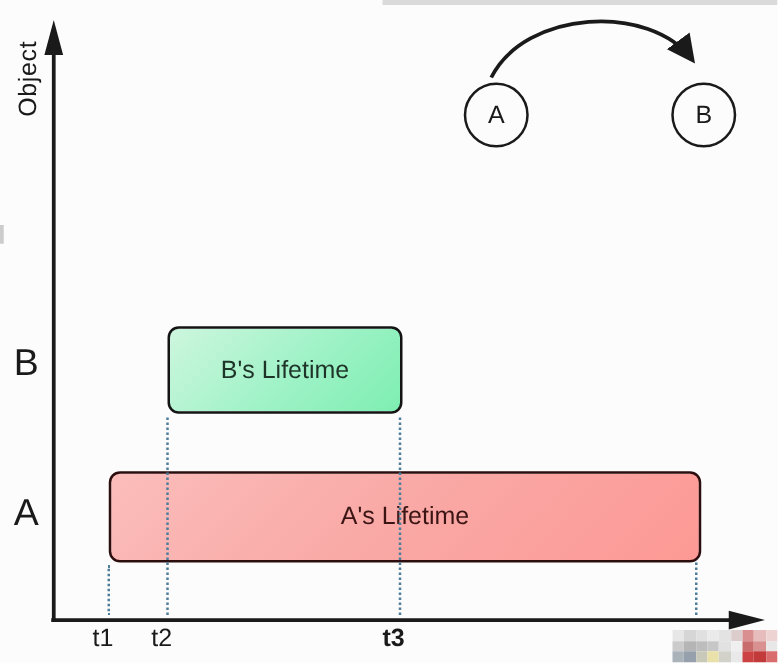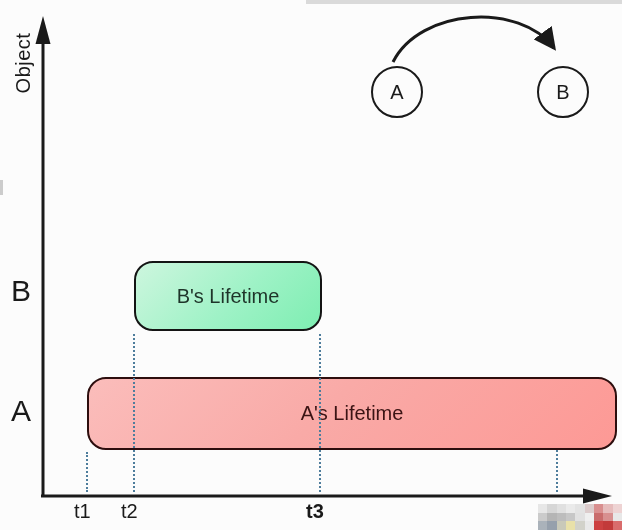--- a/index.html
+++ b/index.html
@@ -19,31 +19,31 @@
     left:-20px; top:52px; width:86px; height:22px; text-align:center;
     transform:rotate(-90deg); font-size:20px; letter-spacing:0.5px;
   }
   
   .row-label{width:34px; text-align:center; font-size:30px;}
   .row-label.b{left:4px; top:274px;}
   .row-label.a{left:4px; top:394px;}
 
   
   .bar{
-    box-sizing:border-box; border:2.5px solid #141414; border-radius:19px;
+    box-sizing:border-box; border:2.5px solid #141414; border-radius:9px;
     display:flex; align-items:center; justify-content:center;
     font-size:20px; z-index:2;
   }
   .bar.green{
     left:134px; top:261px; width:188px; height:70px;
     background:linear-gradient(135deg,#cdf6de 0%,#9ef2c6 55%,#7eeeb2 100%);
     color:#1e3429;
   }
   .bar.red{
-    left:87px; top:377px; width:530px; height:73px;
+    left:87px; top:377px; width:474px; height:73px;
     border-color:#2d0e0e;
     background:linear-gradient(135deg,#fbbdbb 0%,#f9aaa7 45%,#fd9995 100%);
     color:#3b1414;
     justify-content:center;
   }
 
   
   .guide{width:0; border-left:2.5px dotted #4e7d9c; z-index:3;}
   .guide.g1{left:86px;  top:452px; height:40px;}
   .guide.g2{left:133px; top:334px; height:158px;}

